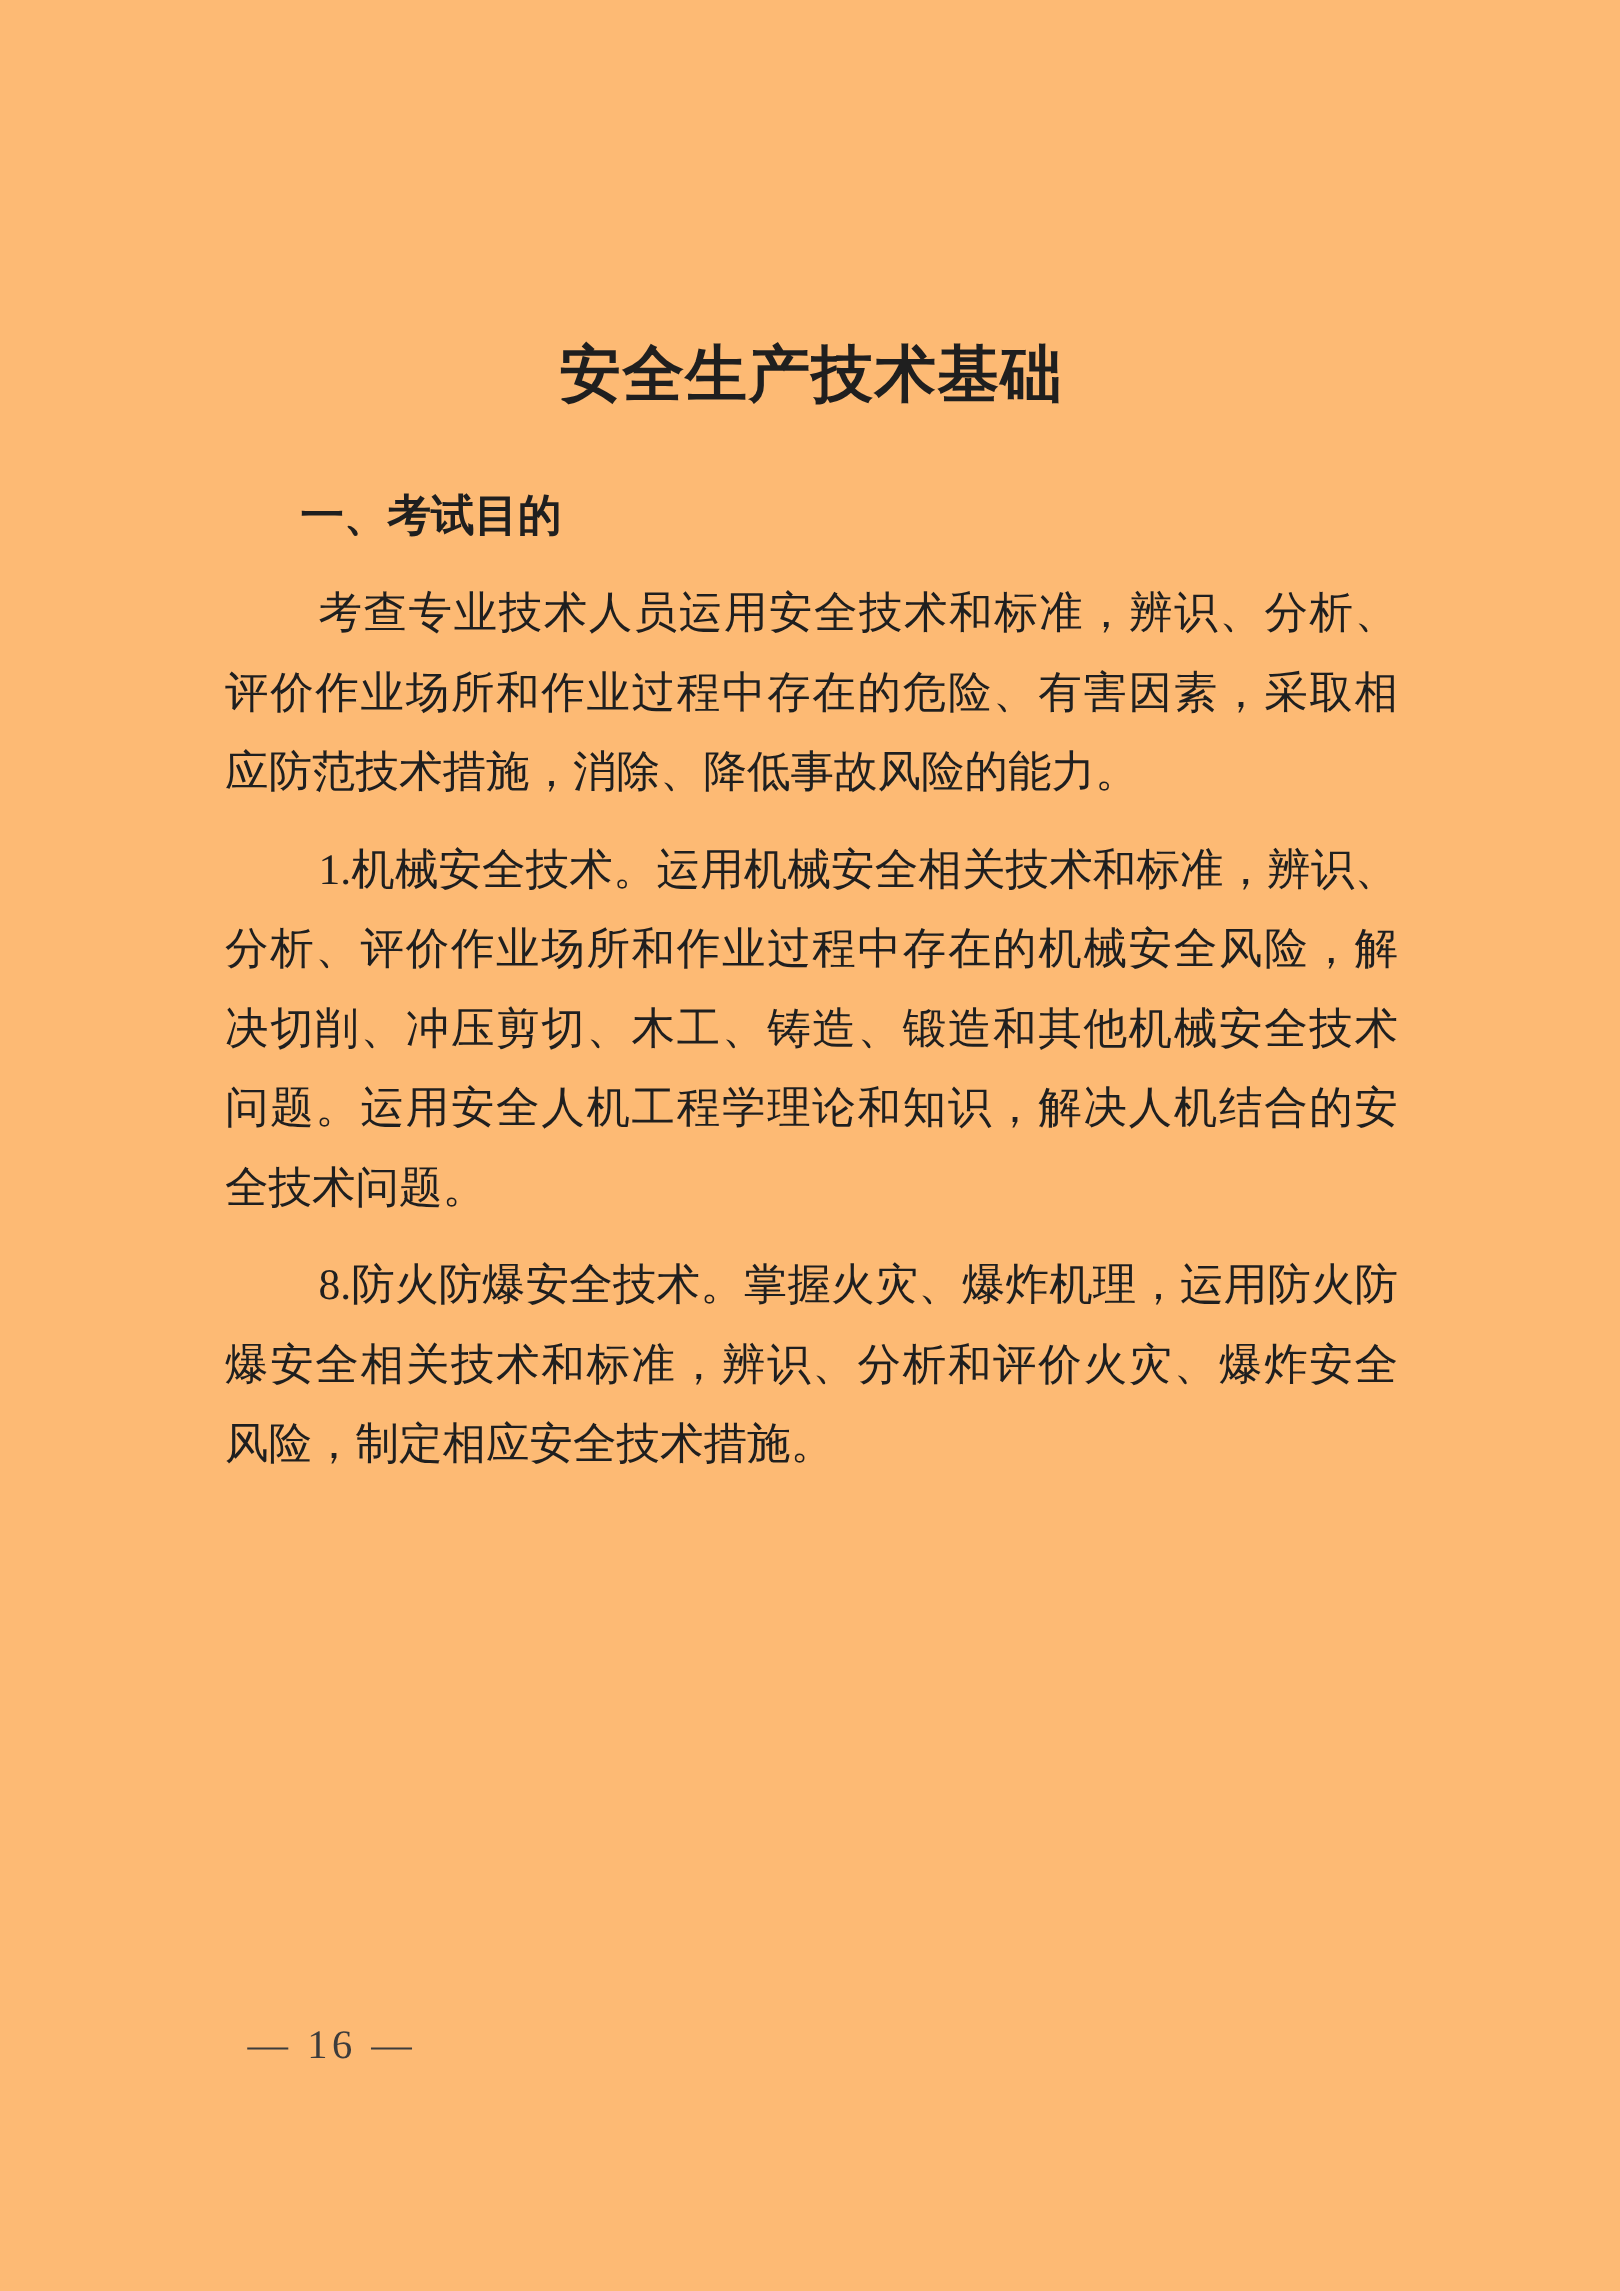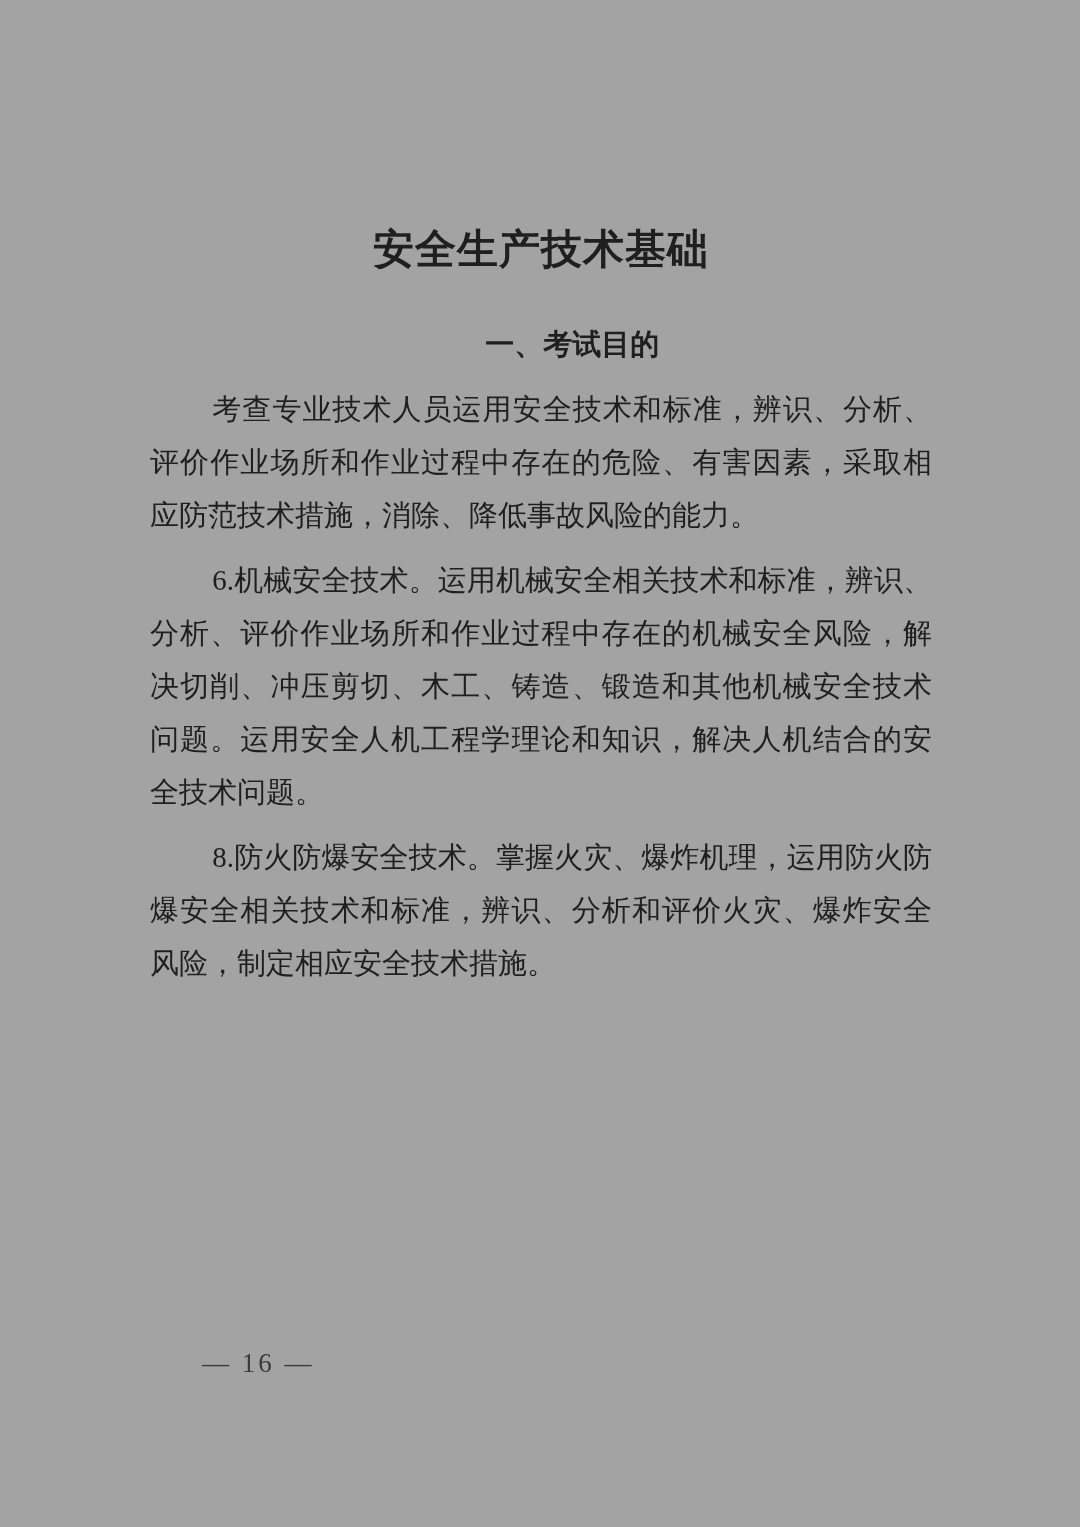--- a/index.html
+++ b/index.html
@@ -3,21 +3,21 @@
 <meta charset="utf-8">
 <style>
   html, body { margin: 0; padding: 0; }
   body { background: #e9e9e9; }
 
   .page {
     position: relative;
     width: 1080px;
     height: 1527px;
     margin: 0 auto;
-    background: #a3a3a3;
+    background: #fdba74;
     color: #1f1f1f;
     overflow: hidden;
   }
 
   .content {
     padding: 224px 136px 0 138px;
   }
 
   .doc-title {
     font-family: "Liberation Sans", "DejaVu Sans", sans-serif;
@@ -29,58 +29,56 @@
     margin: 0 0 44px 0;
   }
 
   .section-heading {
     font-family: "Liberation Sans", "DejaVu Sans", sans-serif;
     font-weight: 700;
     font-size: 29px;
     line-height: 53px;
     text-indent: 2.15em;
     margin: 0;
-    text-align: center;
   }
 
   .para {
     font-family: "Liberation Serif", "DejaVu Serif", serif;
     font-size: 29px;
     line-height: 53px;
     margin: 12px;
     text-align: justify;
     text-indent: 2.15em;
     word-break: break-all;
   }
 
   .page-footer {
     position: absolute;
     left: 165px;
     top: 1348px;
     font-family: "Liberation Serif", "DejaVu Serif", serif;
     font-size: 27px;
     color: #3c3c3c;
     letter-spacing: 3px;
-    margin-left: 37px;
   }
 </style>
 </head>
 <body>
 
 <div class="page">
   <div class="content">
 
     <h1 class="doc-title">安全生产技术基础</h1>
 
     <h2 class="section-heading">一、考试目的</h2>
 
     <p class="para">考查专业技术人员运用安全技术和标准，辨识、分析、评价作业场所和作业过程中存在的危险、有害因素，采取相应防范技术措施，消除、降低事故风险的能力。</p>
 
 
-    <p class="para">6.机械安全技术。运用机械安全相关技术和标准，辨识、分析、评价作业场所和作业过程中存在的机械安全风险，解决切削、冲压剪切、木工、铸造、锻造和其他机械安全技术问题。运用安全人机工程学理论和知识，解决人机结合的安全技术问题。</p>
+    <p class="para">1.机械安全技术。运用机械安全相关技术和标准，辨识、分析、评价作业场所和作业过程中存在的机械安全风险，解决切削、冲压剪切、木工、铸造、锻造和其他机械安全技术问题。运用安全人机工程学理论和知识，解决人机结合的安全技术问题。</p>
 
 
 
     <p class="para">8.防火防爆安全技术。掌握火灾、爆炸机理，运用防火防爆安全相关技术和标准，辨识、分析和评价火灾、爆炸安全风险，制定相应安全技术措施。</p>
 
   </div>
 
   <div class="page-footer">— 16 —</div>
 </div>
 

